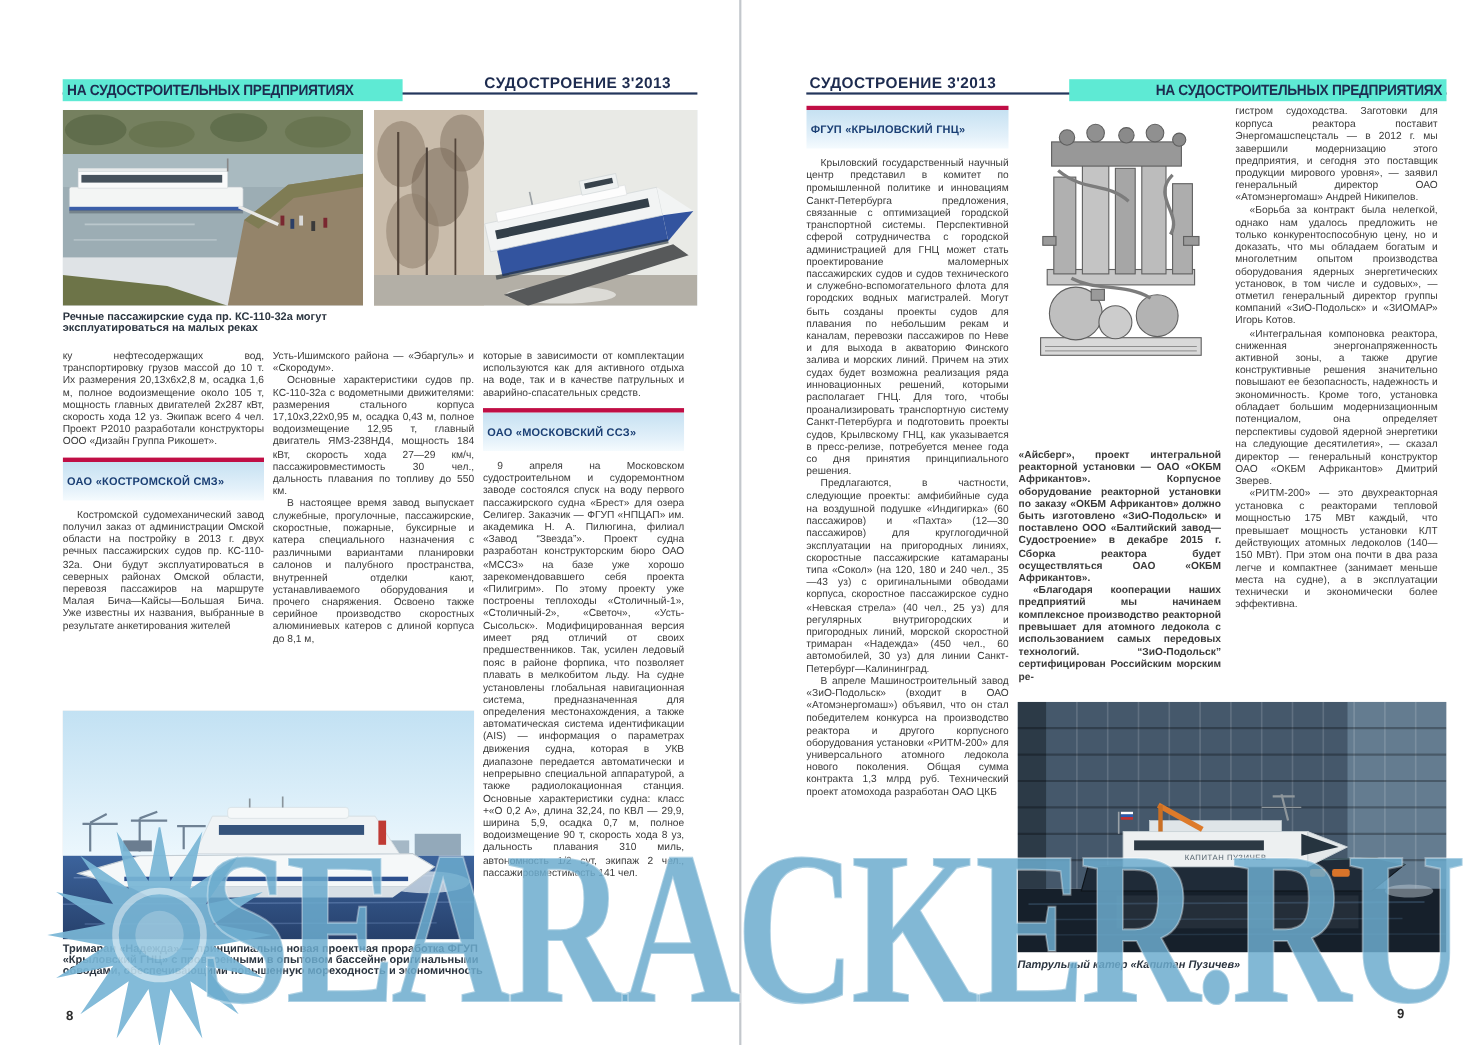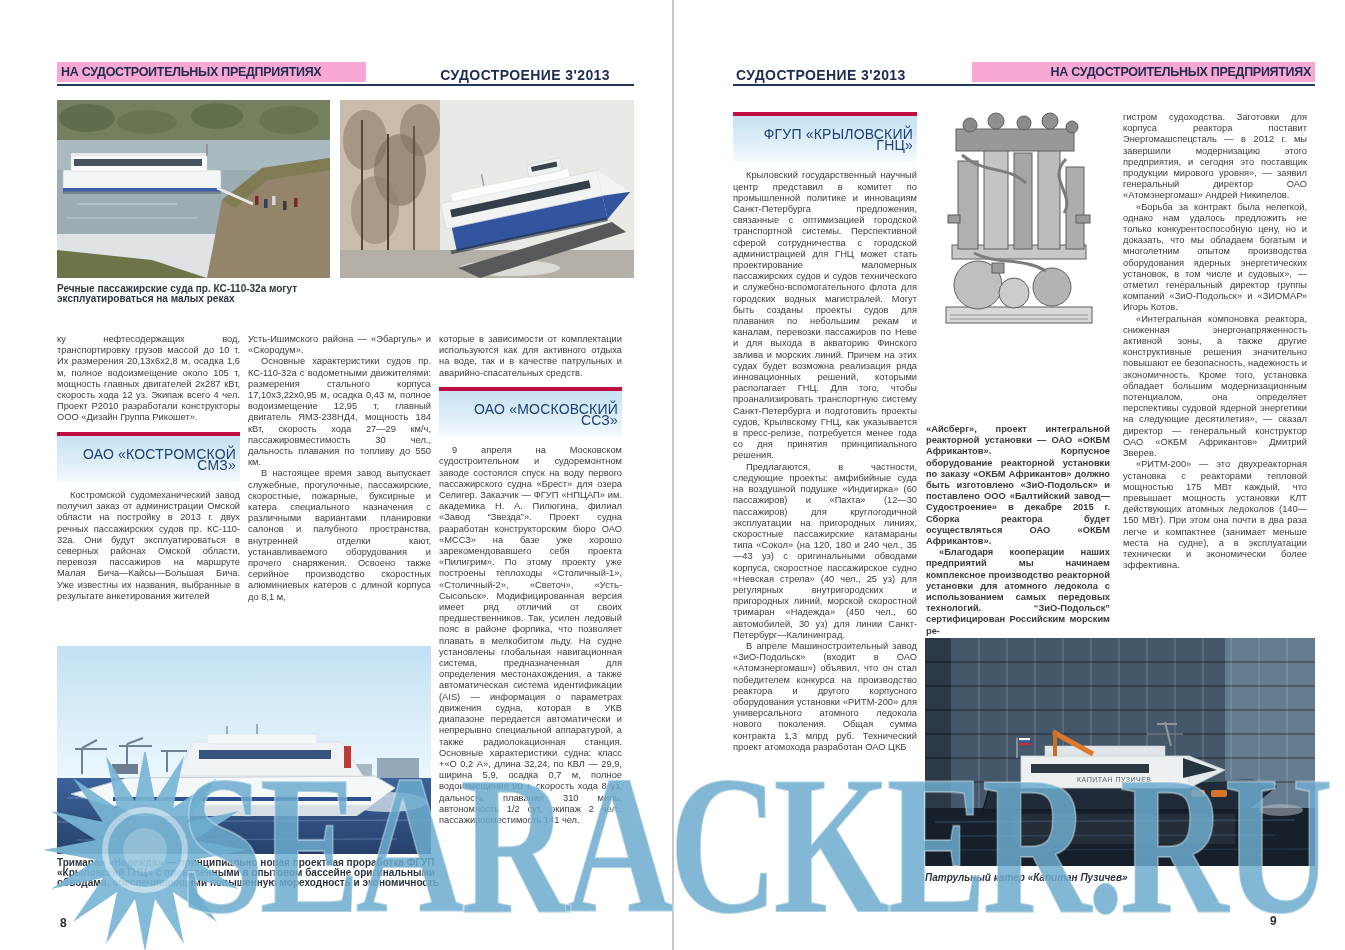--- a/index.html
+++ b/index.html
@@ -4,42 +4,42 @@
 <style>
   html,body { margin:0; padding:0; background:#ffffff; }
   #canvas {
     position:relative; width:1345px; height:950px; background:#ffffff;
     font-family:"Liberation Sans", sans-serif; overflow:hidden;
   }
   
   .hdr { position:absolute; top:62px; height:22px; border-bottom:2px solid #23365c; }
   .hdr-left  { left:57px;  width:577px; }
   .hdr-right { left:733px; width:582px; }
-  .hdr .bar { position:absolute; top:0; height:20px; background:#f9a8d4; }
+  .hdr .bar { position:absolute; top:10px; height:20px; background:#5eead4; }
   .hdr-left  .bar { left:0; width:309px; }
   .hdr-right .bar { right:0; width:343px; text-align:right; }
   .bartext {
     display:inline-block; font-weight:bold; font-size:12.5px; color:#1d2b4f;
     letter-spacing:-0.3px; line-height:20px; white-space:nowrap; padding:0 4px;
     transform:scaleY(1.08); transform-origin:center;
   }
   .journal { position:absolute; top:5px; font-weight:bold; font-size:14px; color:#1d2b4f; letter-spacing:.4px; white-space:nowrap; }
   .hdr-left  .journal { right:24px; }
   .hdr-right .journal { left:3px; }
   
   .divider { position:absolute; left:672px; top:0; width:2px; height:950px; background:#c3c7cc; }
   
-  .col { position:absolute; font-size:9.3px; line-height:11.2px; color:#3b3b3b; text-align:justify; overflow:hidden;margin-top:16px; }
+  .col { position:absolute; font-size:9.3px; line-height:11.2px; color:#3b3b3b; text-align:justify; overflow:hidden; }
   .col p { margin:0; text-indent:13px; }
   .col p.cont { text-indent:0; }
   .section-box {
     border-top:4px solid #c00e45;
     background:linear-gradient(180deg,#c6e1f2 0%,#e4f1fa 70%,#f5fbfe 100%);
-    color:#1b3f74; font-weight:normal; font-size:14px; letter-spacing:.2px;
-    text-align:right; text-indent:0; padding:13px 4px 11px; margin:8px 0;
+    color:#1b3f74; font-weight:bold; font-size:10px; letter-spacing:.2px;
+    text-align:left; text-indent:0; padding:13px 4px 11px; margin:8px 0;
   }
   
   .figure { position:absolute; overflow:hidden; background:#dfe3e6; }
   .figure svg { display:block; width:100%; height:100%; }
   .fig-plain { background:#ffffff; }
   .figcap { position:absolute; font-size:10px; line-height:10px; font-weight:bold; color:#2b3540; }
   .figcap.blue { color:#24477c; }
   .pagenum { position:absolute; font-size:12px; font-weight:bold; color:#2e2e2e; }
   
   .watermark { position:absolute; left:0; top:0; width:1203px; height:950px; pointer-events:none; z-index:40;padding-left:20px; }
@@ -231,21 +231,21 @@
       </g>
       <g stroke="#666666" stroke-width=".6">
         <line x1="24" y1="220" x2="162" y2="220"></line>
         <line x1="24" y1="224" x2="162" y2="224"></line>
       </g>
     </svg>
   </div>
 
   <div class="col" style="left:926px; top:408px; width:184px; height:224px;font-weight:bold;">
     <p class="cont">«Айсберг», проект интегральной реакторной установки — ОАО «ОКБМ Африкантов». Корпусное оборудование реакторной установки по заказу «ОКБМ Африкантов» должно быть изготовлено «ЗиО-Подольск» и поставлено ООО «Балтийский завод—Судостроение» в декабре 2015 г. Сборка реактора будет осуществляться ОАО «ОКБМ Африкантов».</p>
-    <p>«Благодаря кооперации наших предприятий мы начинаем комплексное производство реакторной установки для атомного ледокола с использованием самых передовых технологий. “ЗиО-Подольск” сертифицирован Российским морским ре-</p>
+    <p>«Благодаря кооперации наших предприятий мы начинаем комплексное производство реакторной превышает для атомного ледокола с использованием самых передовых технологий. “ЗиО-Подольск” сертифицирован Российским морским ре-</p>
   </div>
 
   <div class="col" style="left:1123px; top:96px; width:184px; height:536px;">
     <p class="cont">гистром судоходства. Заготовки для корпуса реактора поставит Энергомашспецсталь — в 2012 г. мы завершили модернизацию этого предприятия, и сегодня это поставщик продукции мирового уровня», — заявил генеральный директор ОАО «Атомэнергомаш» Андрей Никипелов.</p>
     <p>«Борьба за контракт была нелегкой, однако нам удалось предложить не только конкурентоспособную цену, но и доказать, что мы обладаем богатым и многолетним опытом производства оборудования ядерных энергетических установок, в том числе и судовых», — отметил генеральный директор группы компаний «ЗиО-Подольск» и «ЗИОМАР» Игорь Котов.</p>
     <p>«Интегральная компоновка реактора, сниженная энергонапряженность активной зоны, а также другие конструктивные решения значительно повышают ее безопасность, надежность и экономичность. Кроме того, установка обладает большим модернизационным потенциалом, она определяет перспективы судовой ядерной энергетики на следующие десятилетия», — сказал директор — генеральный конструктор ОАО «ОКБМ Африкантов» Дмитрий Зверев.</p>
     <p>«РИТМ-200» — это двухреакторная установка с реакторами тепловой мощностью 175 МВт каждый, что превышает мощность установки КЛТ действующих атомных ледоколов (140—150 МВт). При этом она почти в два раза легче и компактнее (занимает меньше места на судне), а в эксплуатации технически и экономически более эффективна.</p>
   </div>
 
   <div class="figure" style="left:925px; top:638px; width:390px; height:228px;">

